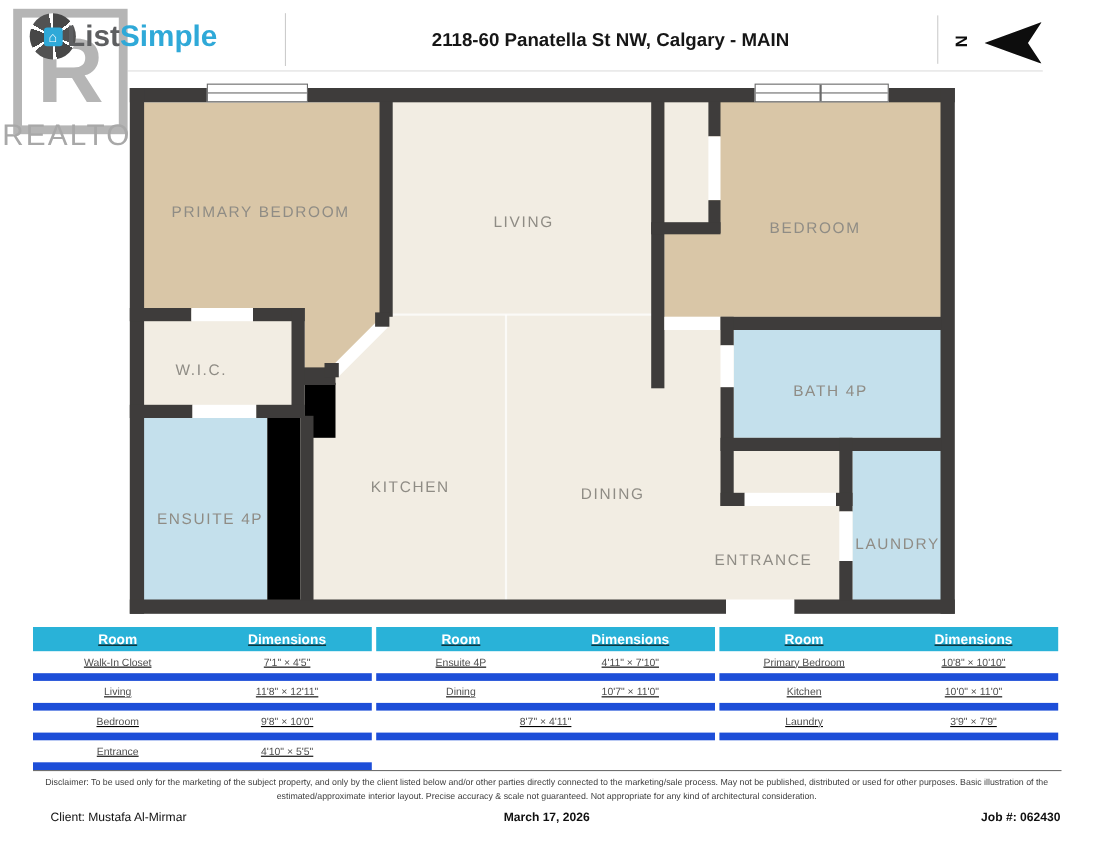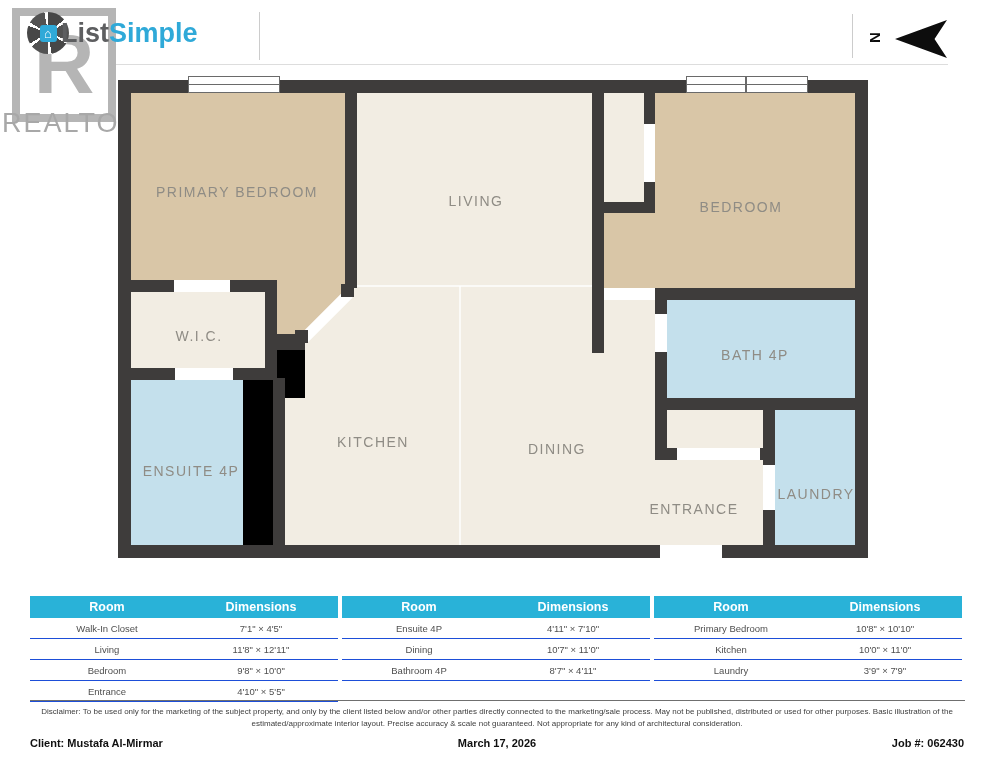--- a/index.html
+++ b/index.html
@@ -30,30 +30,30 @@
   
   .wall{position:absolute;background:#3e3c3b;}
   .gap{position:absolute;background:#fff;}
   .room-label{position:absolute;transform:translate(-50%,-50%);color:#8f8c85;letter-spacing:1.5px;
     font-size:14px;font-weight:500;white-space:nowrap;}
   .window{position:absolute;background:#fff;border:1px solid #6a6a6a;box-sizing:border-box;}
   .window .wline{position:absolute;left:0;right:0;top:45%;height:1px;background:#6a6a6a;}
   .window .wdiv{position:absolute;top:0;bottom:0;left:48%;width:2px;background:#6a6a6a;}
   .faint{position:absolute;background:rgba(255,255,255,.7);}
   
-  .tgroup{position:absolute;top:596px;width:308px;}
+  .tgroup{position:absolute;top:570px;width:308px;text-decoration:underline;}
   .thead{display:flex;height:22px;background:#29b2d8;}
   .th{flex:1;color:#fff;font-size:12.5px;font-weight:700;display:flex;align-items:center;justify-content:center;}
-  .trow{display:flex;height:20px;border-bottom:1px solid #1d4ed8;}
+  .trow{display:flex;height:20px;border-bottom:7px solid #1d4ed8;}
   .tc{flex:1;font-size:9.5px;color:#4f4f4f;display:flex;align-items:center;justify-content:center;}
   
   .ftr-rule{position:absolute;left:30px;top:700px;width:935px;height:1px;background:#6f6f6f;}
   .disclaimer{position:absolute;left:30px;top:706px;width:934px;text-align:center;font-size:8px;line-height:1.55;color:#3d3d3d;}
   .ftr-row{position:absolute;left:30px;top:737px;width:934px;font-size:11px;color:#101010;}
-  .ftr-client{position:absolute;left:0;font-weight:700;}
+  .ftr-client{position:absolute;left:16px;font-weight:400;}
   .ftr-date{position:absolute;left:0;width:100%;text-align:center;font-weight:600;}
   .ftr-job{position:absolute;right:0;font-weight:700;}
 </style>
 </head>
 <body>
 
 <div class="page">
 
   <div class="hdr-rule"></div>
 
@@ -65,20 +65,21 @@
   </div>
 
   <div class="ls-icon">
     <div class="ls-house">⌂</div>
   </div>
   <div class="ls-text">
     <span class="ls-list">List</span><span class="ls-simple">Simple</span>
   </div>
 
   <div class="vdiv" style="left:259px;top:12px;height:48px;"></div>
+  <div class="title">2118-60 Panatella St NW, Calgary - MAIN</div>
   <div class="vdiv" style="left:852px;top:14px;height:44px;"></div>
 
   <div class="north-n">N</div>
   <div class="north-arrow"></div>
 
   <div class="abs" style="left:129px;top:92px;width:727px;height:454px;background:#f2ede3;"></div>
 
   <div class="faint" style="left:357px;top:285px;width:236px;height:2px;"></div>
   <div class="faint" style="left:459px;top:286px;width:2px;height:260px;"></div>
 
@@ -139,21 +140,21 @@
     <div class="wline"></div>
   </div>
   <div class="window" style="left:686px;top:76px;width:122px;height:17px;">
     <div class="wline"></div>
     <div class="wdiv"></div>
   </div>
 
   <div class="room-label" style="left:237px;top:192px;">PRIMARY BEDROOM</div>
   <div class="room-label" style="left:476px;top:201px;">LIVING</div>
   <div class="room-label" style="left:741px;top:207px;">BEDROOM</div>
-  <div class="room-label" style="left:199px;top:336px;">W.I.C.</div>
+  <div class="room-label" style="left:183px;top:336px;">W.I.C.</div>
   <div class="room-label" style="left:191px;top:471px;">ENSUITE 4P</div>
   <div class="room-label" style="left:373px;top:442px;">KITCHEN</div>
   <div class="room-label" style="left:557px;top:449px;">DINING</div>
   <div class="room-label" style="left:755px;top:355px;">BATH 4P</div>
   <div class="room-label" style="left:694px;top:509px;">ENTRANCE</div>
   <div class="room-label" style="left:816px;top:494px;">LAUNDRY</div>
 
   <div class="tgroup" style="left:30px;">
     <div class="thead">
       <div class="th">Room</div>
@@ -184,21 +185,20 @@
     </div>
     <div class="trow">
       <div class="tc">Ensuite 4P</div>
       <div class="tc">4'11" × 7'10"</div>
     </div>
     <div class="trow">
       <div class="tc">Dining</div>
       <div class="tc">10'7" × 11'0"</div>
     </div>
     <div class="trow">
-      <div class="tc">Bathroom 4P</div>
       <div class="tc">8'7" × 4'11"</div>
     </div>
   </div>
 
   <div class="tgroup" style="left:654px;">
     <div class="thead">
       <div class="th">Room</div>
       <div class="th">Dimensions</div>
     </div>
     <div class="trow">

